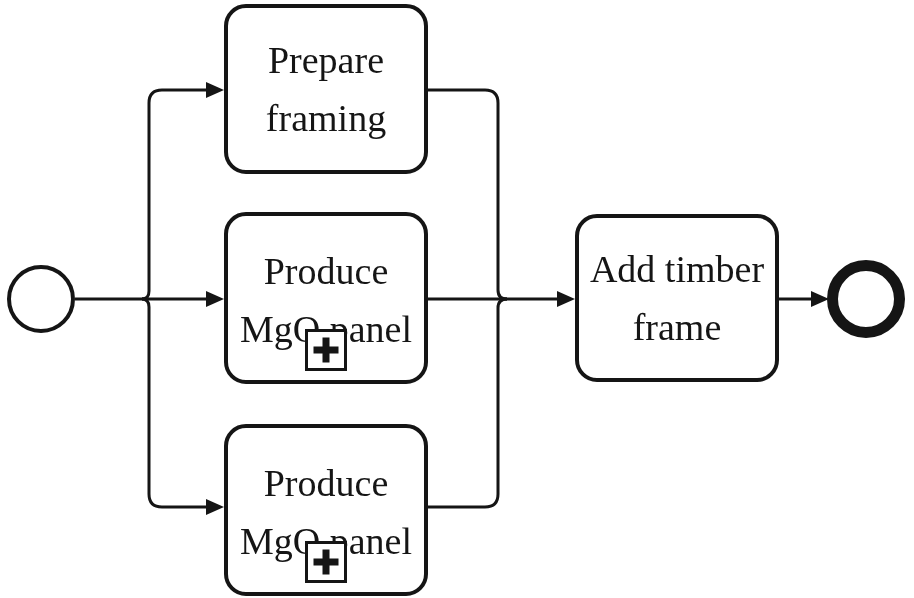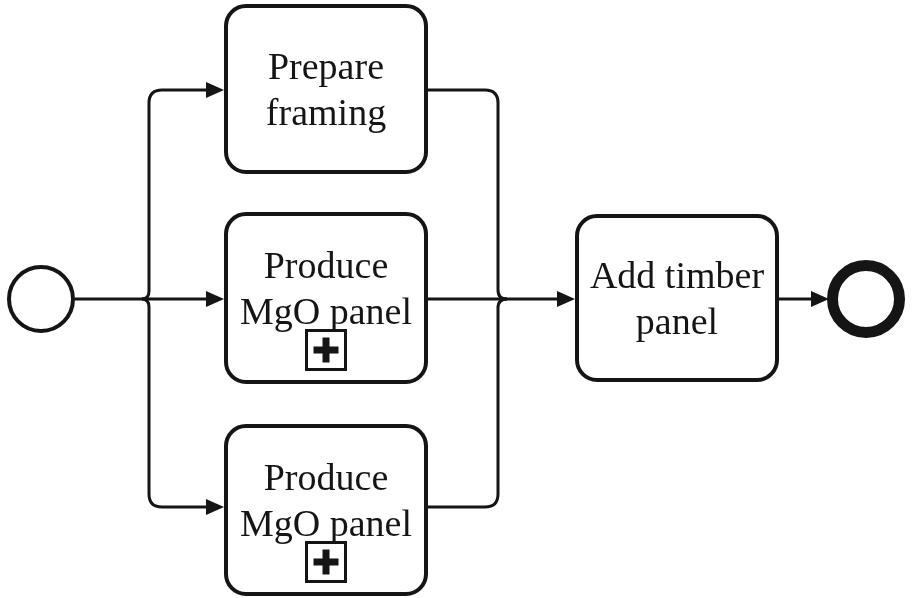--- a/index.html
+++ b/index.html
@@ -50,21 +50,21 @@
     border-radius: 22px;
     background: #ffffff;
     display: flex;
     flex-direction: column;
     align-items: center;
   }
   .task-label {
     display: block;
     width: 100%;
     font-size: 38px;
-    line-height: 46px;
+    line-height: 58px;
     text-align: center;
     color: #151515;
   }
   .task-top {
     left: 224px; top: 4px; height: 170px;
     justify-content: center;
   }
   .task-mid {
     left: 224px; top: 212px; height: 172px;
     padding-top: 26px;
@@ -149,16 +149,16 @@
 
   <div class="task task-bot">
     <span class="task-label">Produce MgO panel</span>
     <span class="subprocess-marker">
       <span class="plus-h"></span>
       <span class="plus-v"></span>
     </span>
   </div>
 
   <div class="task task-right">
-    <span class="task-label">Add timber panel</span>
+    <span class="task-label">Add timber frame</span>
   </div>
 
 </div>
 
 </body></html>

